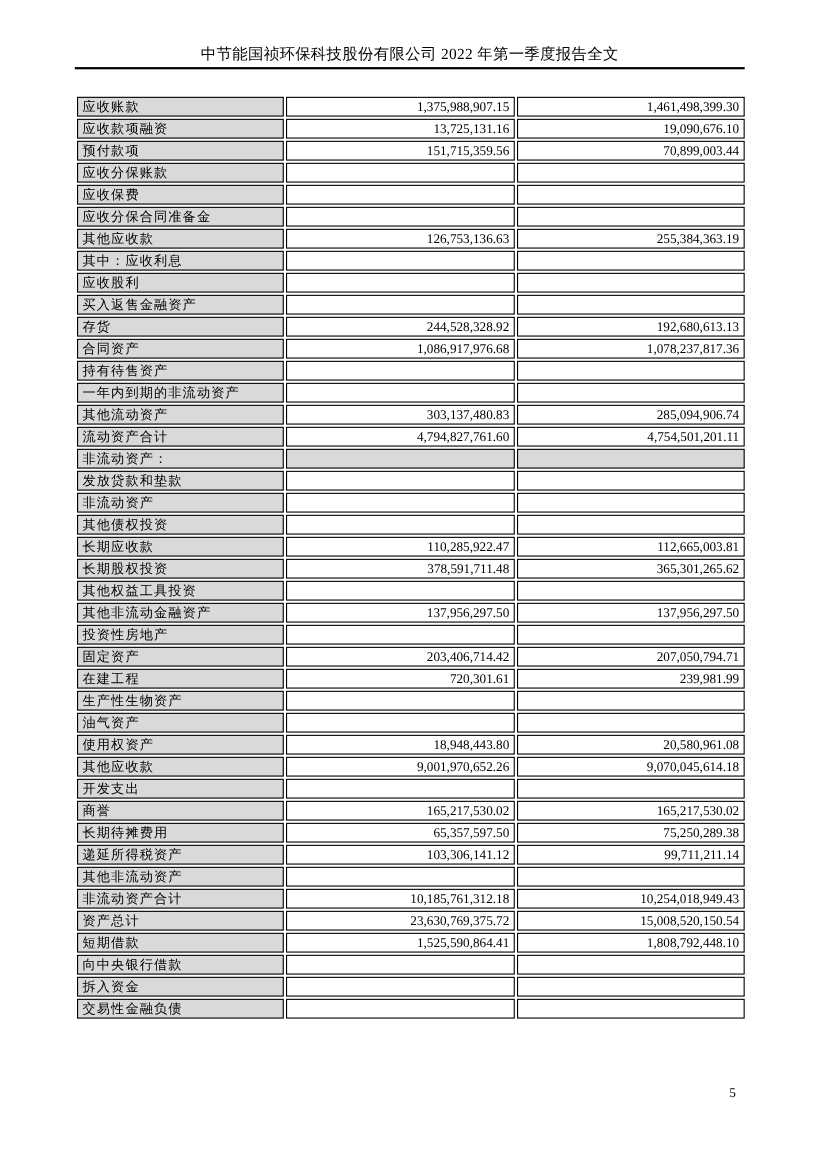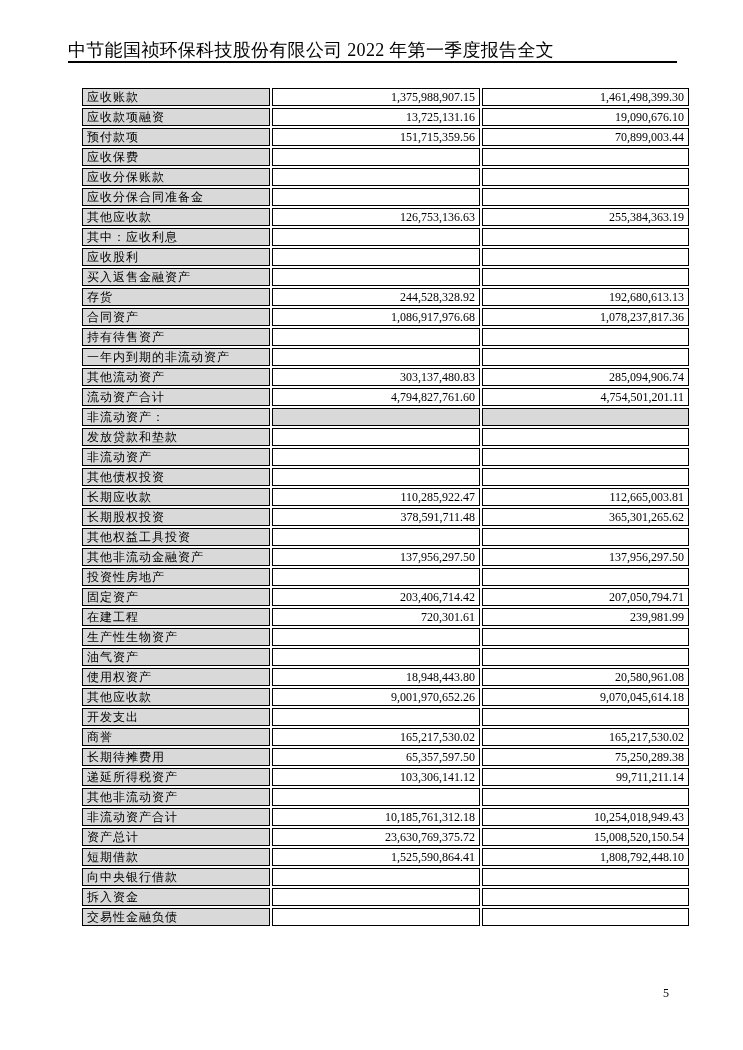--- a/index.html
+++ b/index.html
@@ -18,38 +18,38 @@
   .page {
     position: absolute;
     inset: 0;
     background: #ffffff;
   }
   .header-title {
     position: absolute;
     top: 43px;
     left: 68px;
     width: 609px;
-    text-align: left;
-    font-size: 18px;
+    text-align: center;
+    font-size: 14px;
     line-height: 15px;
     letter-spacing: 0.3px;
     white-space: nowrap;
   }
   .header-rule {
     position: absolute;
     top: 61px;
     left: 68px;
     width: 609px;
     height: 2px;
     background: #000000;
   }
   table.fin-table {
     position: absolute;
     top: 86px;
-    left: 80px;
+    left: 68px;
     width: 609px;
     border-collapse: separate;
     border-spacing: 2px 2px;
     table-layout: fixed;
   }
   table.fin-table td {
     border: 1px solid #000000;
     height: 18px;
     box-sizing: border-box;
     font-size: 12px;
@@ -110,26 +110,26 @@
           <td class="label-cell indent-1">应收款项融资</td>
           <td class="value-cell">13,725,131.16</td>
           <td class="value-cell">19,090,676.10</td>
         </tr>
         <tr class="item-row">
           <td class="label-cell indent-1">预付款项</td>
           <td class="value-cell">151,715,359.56</td>
           <td class="value-cell">70,899,003.44</td>
         </tr>
         <tr class="item-row">
+          <td class="label-cell indent-1">应收分保账款</td>
+          <td class="value-cell"></td>
+          <td class="value-cell"></td>
+        </tr>
+        <tr class="item-row">
           <td class="label-cell indent-1">应收保费</td>
-          <td class="value-cell"></td>
-          <td class="value-cell"></td>
-        </tr>
-        <tr class="item-row">
-          <td class="label-cell indent-1">应收分保账款</td>
           <td class="value-cell"></td>
           <td class="value-cell"></td>
         </tr>
         <tr class="item-row">
           <td class="label-cell indent-1">应收分保合同准备金</td>
           <td class="value-cell"></td>
           <td class="value-cell"></td>
         </tr>
         <tr class="item-row">
           <td class="label-cell indent-1">其他应收款</td>

